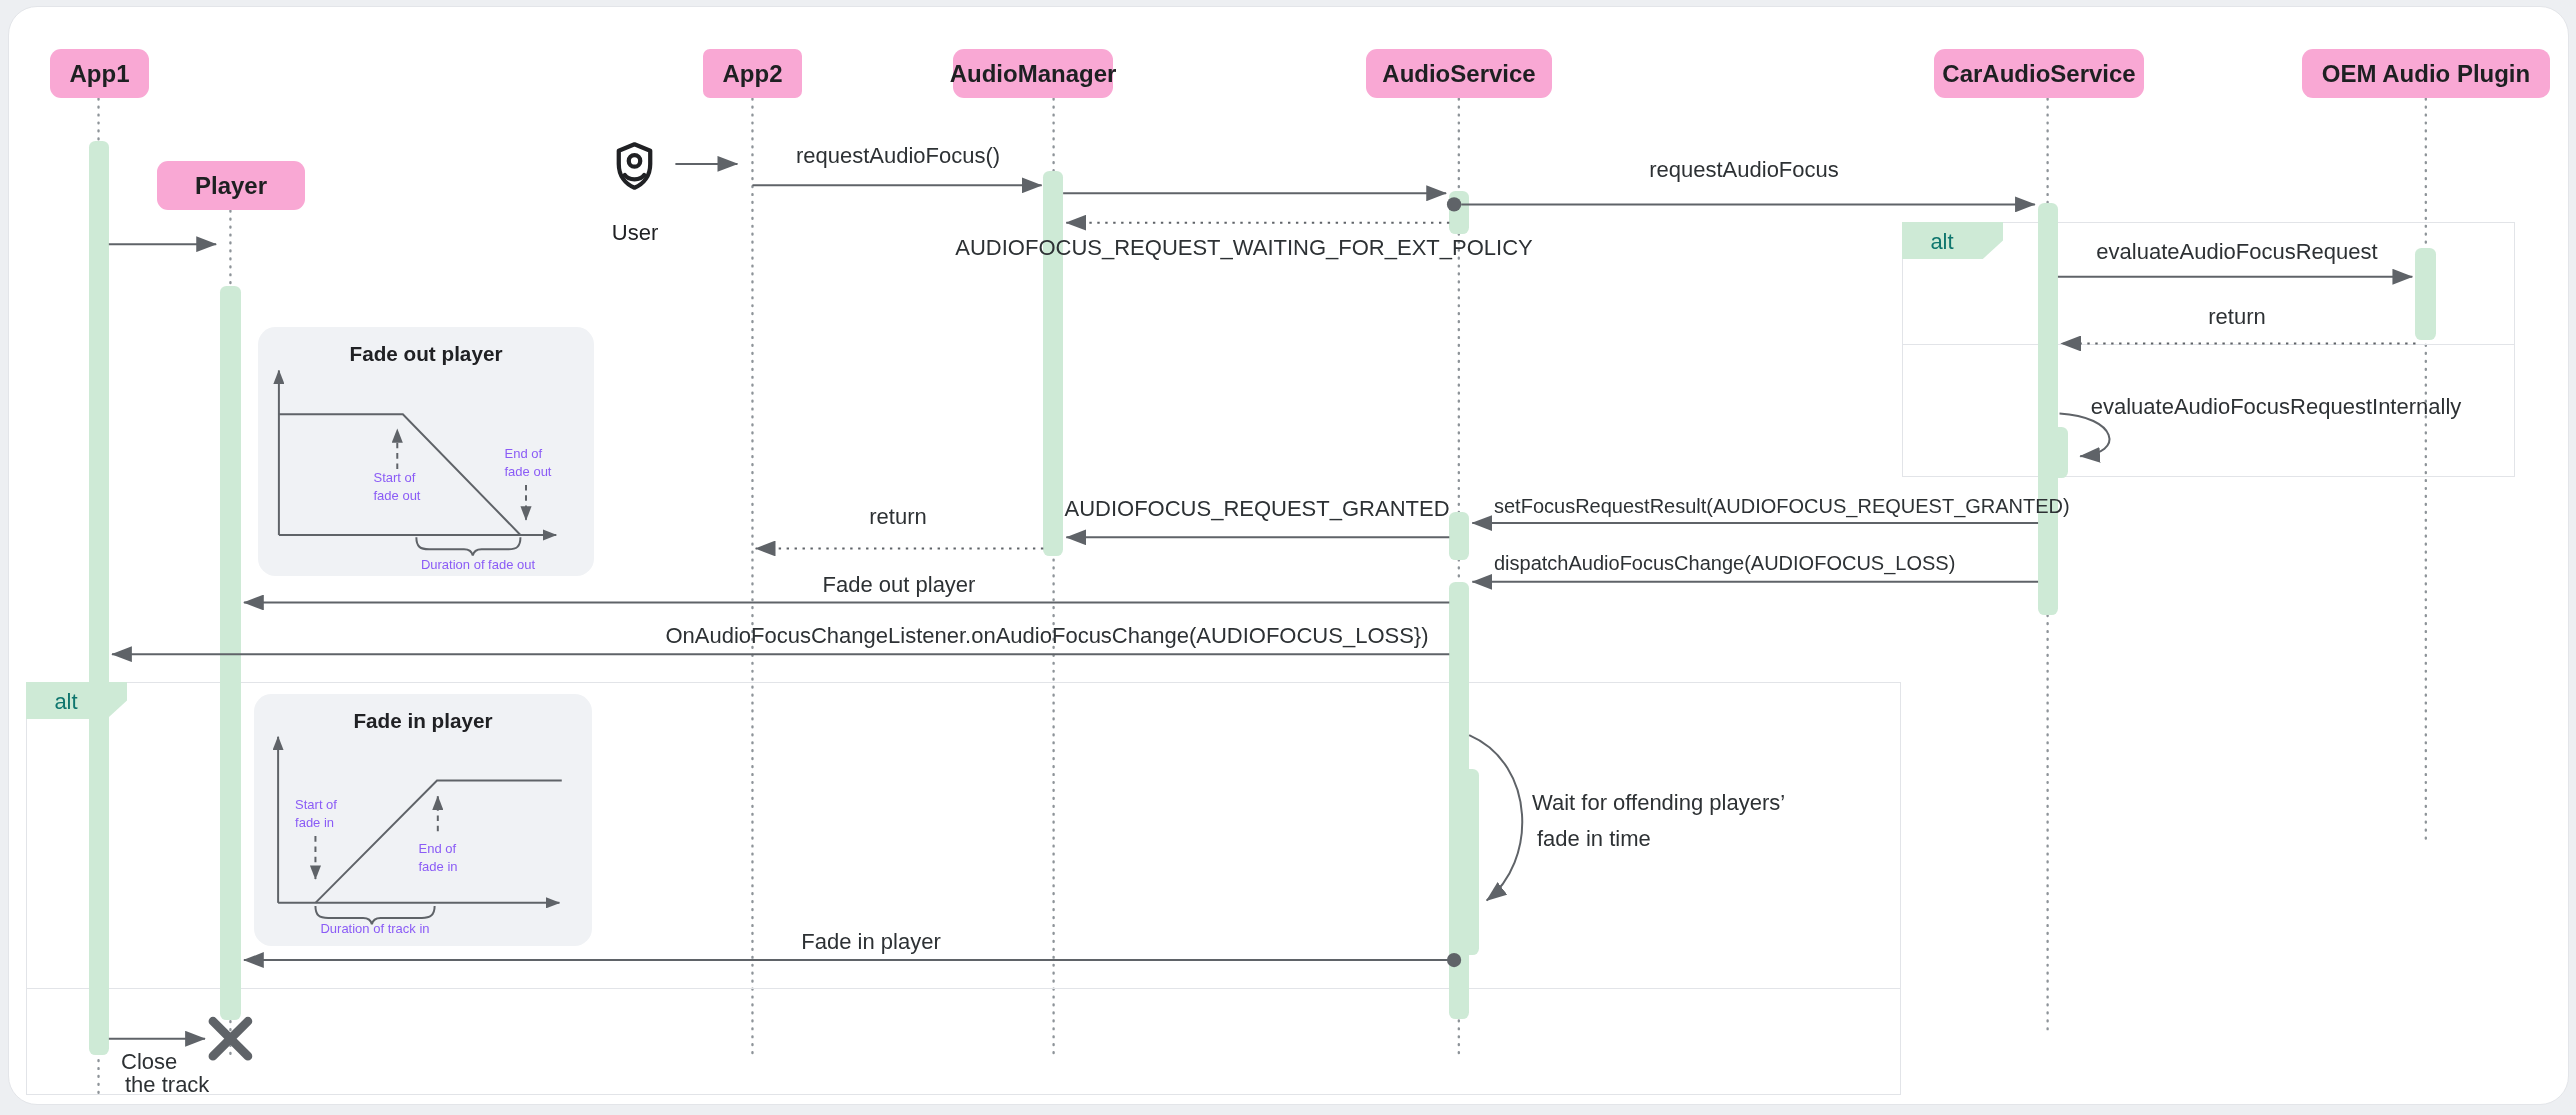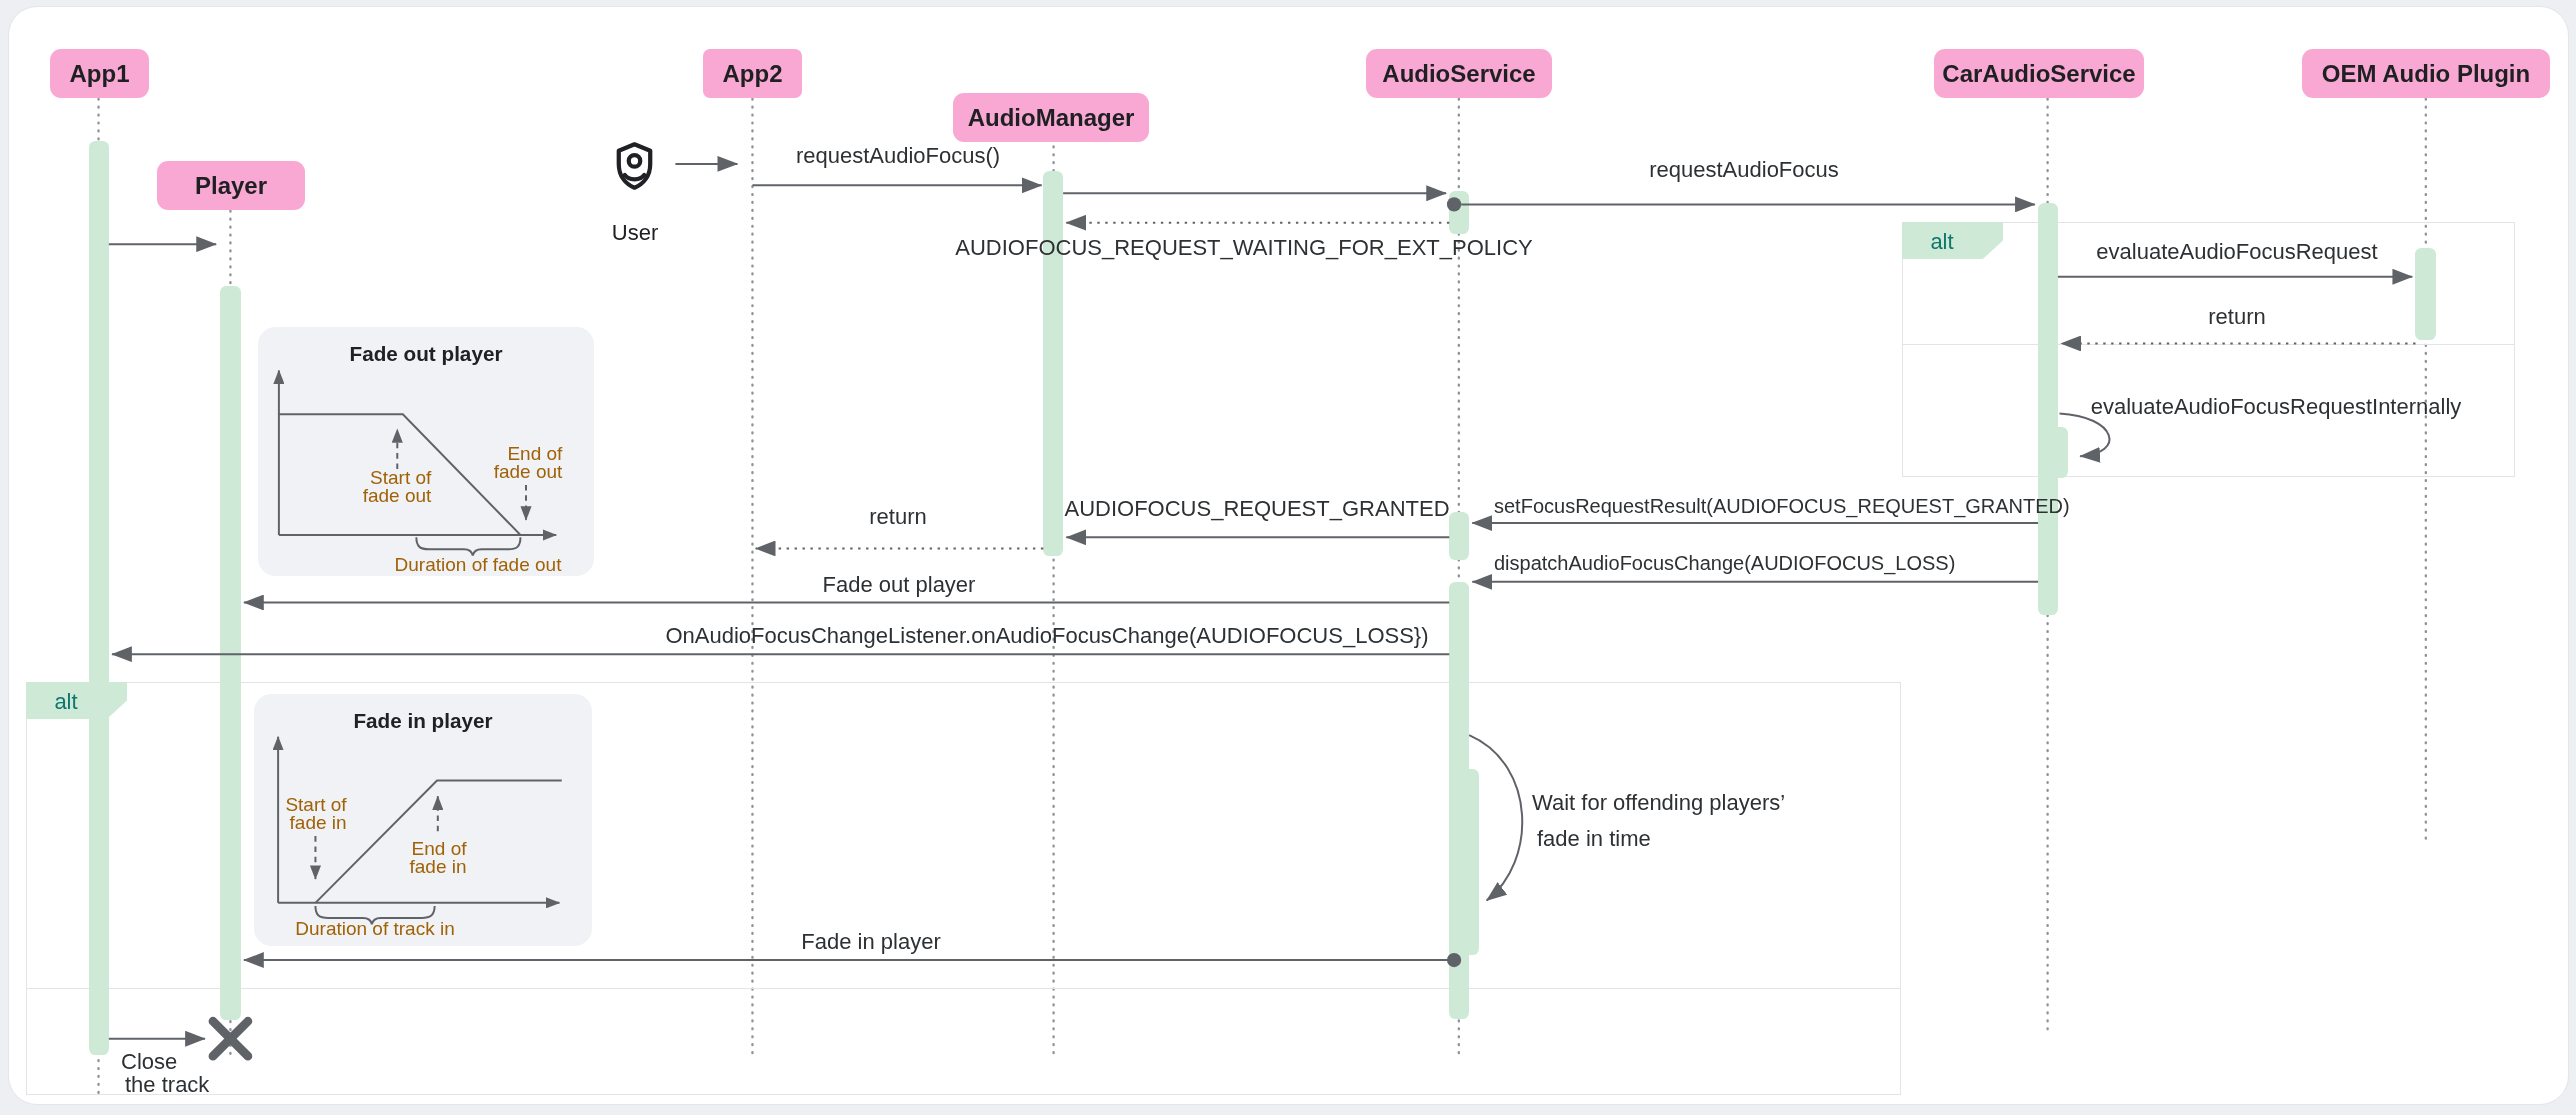--- a/index.html
+++ b/index.html
@@ -31,21 +31,21 @@
   .msg{
     position:absolute;transform:translate(-50%,-50%);
     font-size:22px;color:#2d3134;white-space:nowrap;
   }
   .msg.left{transform:translate(0,-50%);}
   .msg.small{font-size:20px;}
   .inset{position:absolute;background:#f0f2f5;border-radius:17.5px;}
   .inset-title{position:absolute;transform:translate(-50%,-50%);font-weight:bold;font-size:20.7px;color:#202124;white-space:nowrap;}
   .ann{
     position:absolute;transform:translate(-50%,-50%);
-    font-size:19px;line-height:17.5px;color:#a16207;text-align:right;white-space:nowrap;
+    font-size:13px;line-height:17.5px;color:#8b5cf6;text-align:left;white-space:nowrap;
   }
   .actor-label{position:absolute;transform:translate(-50%,-50%);font-size:22px;color:#202124;}
   #user-icon{position:absolute;left:609px;top:135px;width:51px;height:62px;}
 </style>
 </head>
 <body>
 
 <div id="panel"></div>
 
 <svg class="layer" width="2576" height="1116" viewBox="0 0 3242 1404">
@@ -136,21 +136,21 @@
     <line x1="350" y1="1136" x2="704" y2="1136" marker-end="url(#mS)"></line>
     <path d="M397 1136 L550 982 H707"></path>
     <line x1="397" y1="1052" x2="397" y2="1106" stroke-dasharray="7 6" marker-end="url(#mS)"></line>
     <line x1="551" y1="1046" x2="551" y2="1002" stroke-dasharray="7 6" marker-end="url(#mS)"></line>
     <path d="M397 1140 C397 1152 402 1155 413 1155 L457 1155 C464 1155 467 1158 468 1163 C469 1158 472 1155 479 1155 L531 1155 C541 1155 547 1152 547 1140"></path>
   </g>
 </svg>
 
 <div class="box" style="left:50px;top:49px;width:99px;">App1</div>
 <div class="box" style="left:703px;top:49px;width:99px;border-radius:7px;">App2</div>
-<div class="box" style="left:953px;top:49px;width:196px;margin-top:44px;">AudioManager</div>
+<div class="box" style="left:953px;top:49px;width:160px;">AudioManager</div>
 <div class="box" style="left:1366px;top:49px;width:186px;">AudioService</div>
 <div class="box" style="left:1934px;top:49px;width:210px;">CarAudioService</div>
 <div class="box" style="left:2302px;top:49px;width:248px;">OEM Audio Plugin</div>
 <div class="box" style="left:157px;top:161px;width:148px;">Player</div>
 
 <svg id="user-icon" viewBox="0 0 24 24">
   <g stroke="#202124" stroke-width="2" fill="none" stroke-linecap="round" stroke-linejoin="round">
     <path d="M12 1.8 L4.6 4.8 V11 C4.6 16.6 7.7 20.4 12 22.2 C16.3 20.4 19.4 16.6 19.4 11 V4.8 Z"></path>
     <circle cx="12" cy="9.6" r="2.7"></circle>
     <path d="M7.4 16.2 C9.2 19 14.8 19 16.6 16.2"></path>

